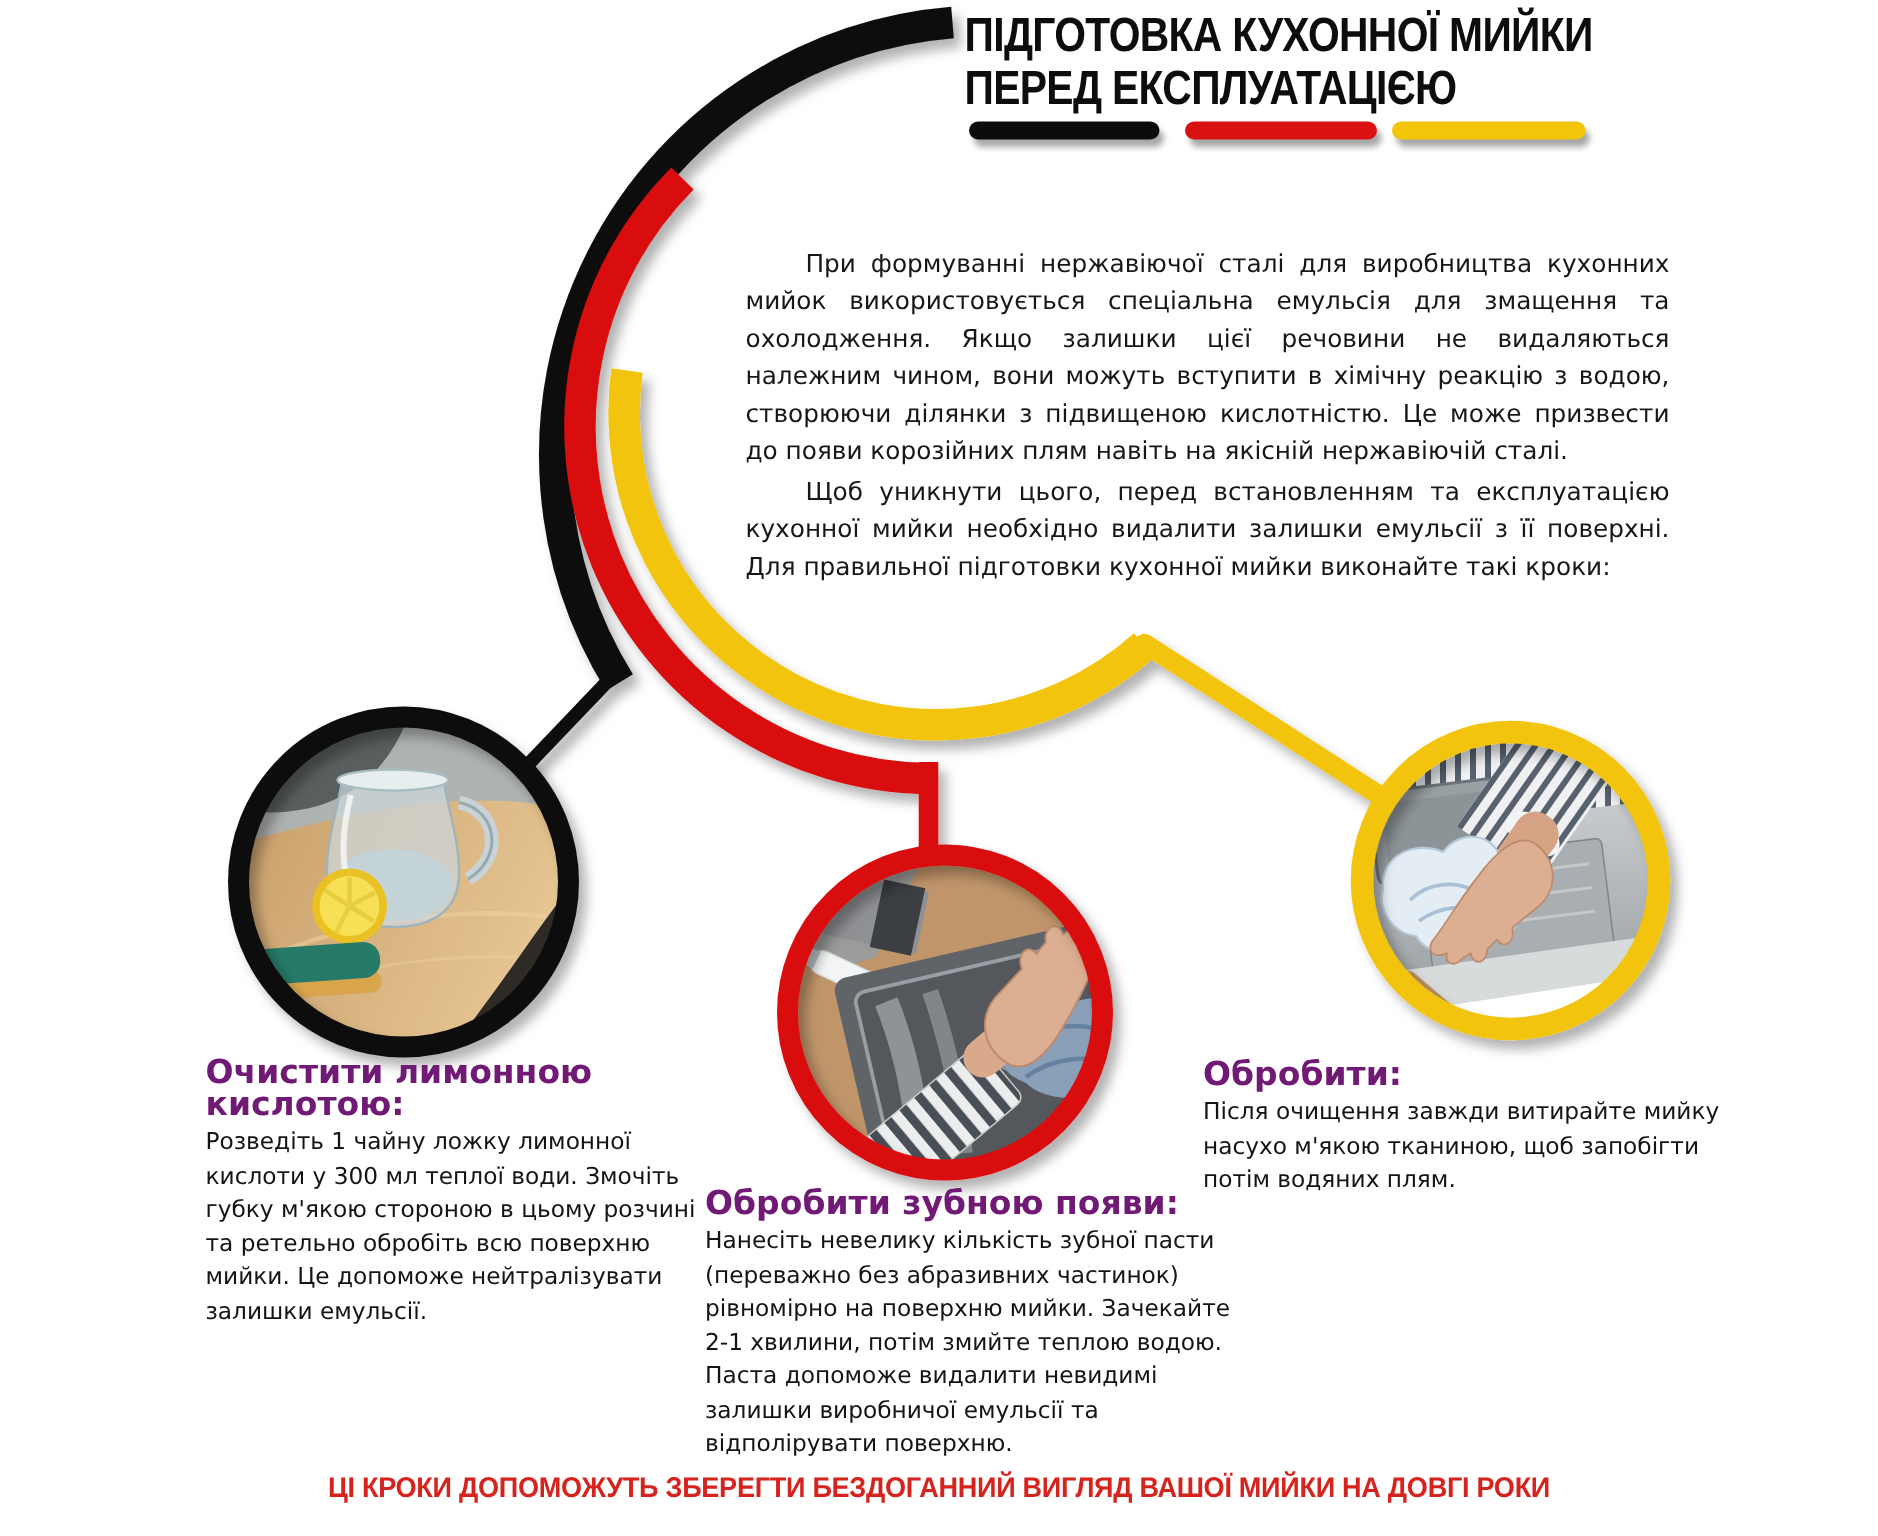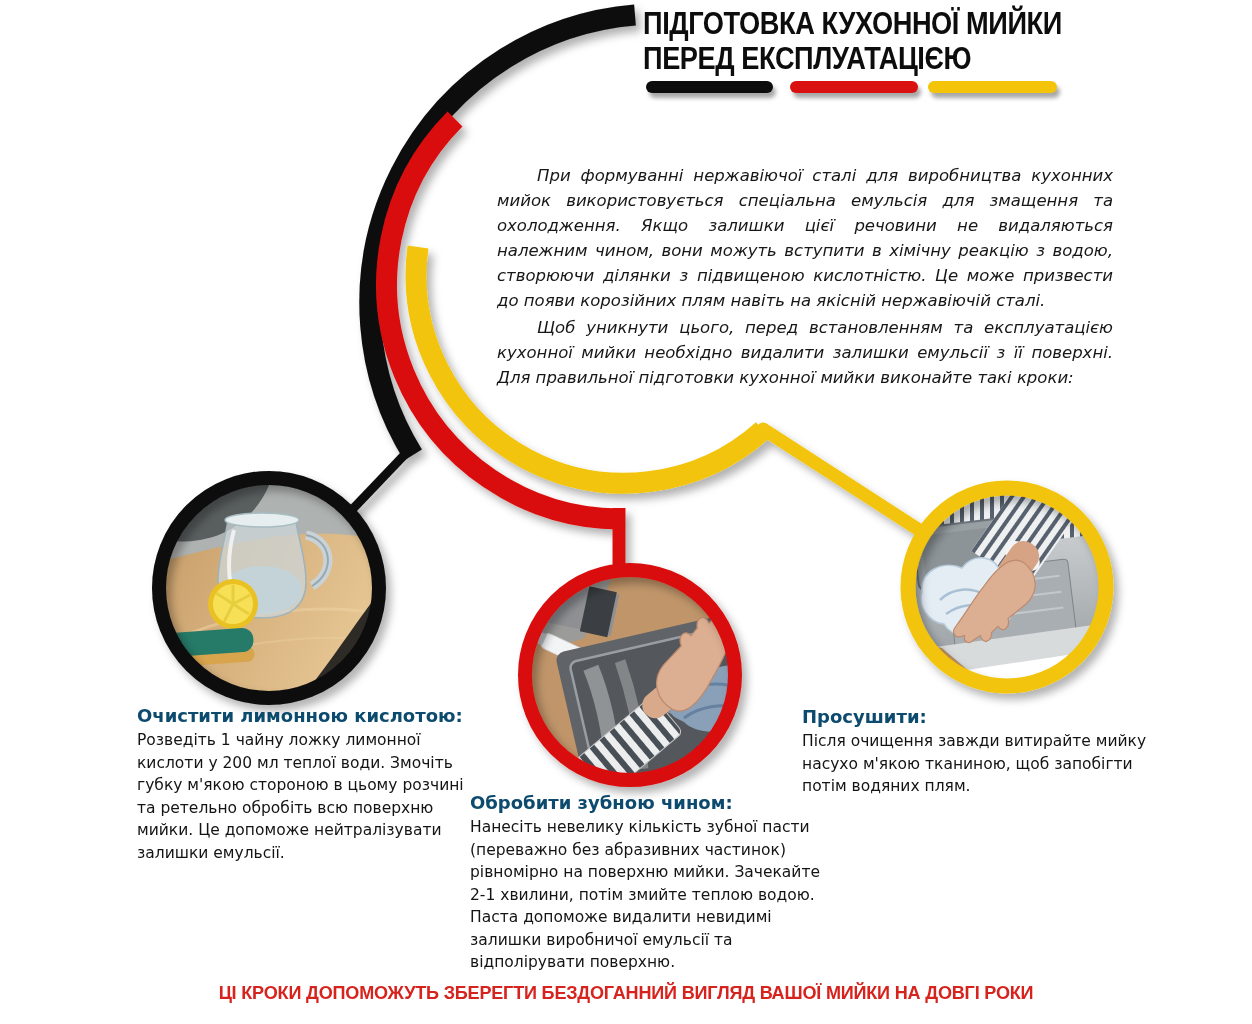--- a/index.html
+++ b/index.html
@@ -17,25 +17,25 @@
     transform:scaleX(0.85);transform-origin:left top;white-space:nowrap;
   }
   .bar{position:absolute;top:81px;height:12px;border-radius:6px;
        box-shadow:3px 5px 4px rgba(0,0,0,0.35);}
   .bar.black{left:646px;width:127px;background:#0c0c0c;}
   .bar.red{left:790px;width:128px;background:#d91111;}
   .bar.yellow{left:928px;width:129px;background:#f3c408;}
 
   .intro{position:absolute;left:497px;top:163px;width:616px;
          font-size:16.5px;line-height:25px;text-align:justify;color:#171717;}
-  .intro p{margin:0 0 0 0;text-indent:40px;font-style:italic;}
+  .intro p{margin:0 0 0 0;text-indent:40px;}
   .intro p + p{margin-top:2px;}
 
   .step{position:absolute;font-size:15.5px;line-height:22.5px;color:#141414;}
-  .step .head{font-weight:700;font-size:18px;line-height:21px;margin-bottom:3px;color:#0c4a6e;}
+  .step .head{font-weight:700;font-size:22px;line-height:21px;margin-bottom:3px;color:#701a75;}
   .step1{left:137px;top:705px;width:335px;}
   .step2{left:470px;top:792px;width:350px;}
   .step3{left:802px;top:706px;width:350px;}
 
   .footer{
     position:absolute;left:0;top:982px;width:1252px;text-align:center;
     font-family:"Liberation Sans",sans-serif;font-weight:700;
     font-size:19px;letter-spacing:-0.2px;color:#d7231e;
     transform:scaleX(0.95);
   }
@@ -186,26 +186,26 @@
   <div class="bar red"></div>
   <div class="bar yellow"></div>
 
   <div class="intro">
     <p>При формуванні нержавіючої сталі для виробництва кухонних мийок використовується спеціальна емульсія для змащення та охолодження. Якщо залишки цієї речовини не видаляються належним чином, вони можуть вступити в хімічну реакцію з водою, створюючи ділянки з підвищеною кислотністю. Це може призвести до появи корозійних плям навіть на якісній нержавіючій сталі.</p>
     <p>Щоб уникнути цього, перед встановленням та експлуатацією кухонної мийки необхідно видалити залишки емульсії з її поверхні. Для правильної підготовки кухонної мийки виконайте такі кроки:</p>
   </div>
 
   <div class="step step1">
     <div class="head">Очистити лимонною кислотою:</div>
-    <div>Розведіть 1 чайну ложку лимонної кислоти у 200 мл теплої води. Змочіть губку м'якою стороною в цьому розчині та ретельно обробіть всю поверхню мийки. Це допоможе нейтралізувати залишки емульсії.</div>
+    <div>Розведіть 1 чайну ложку лимонної кислоти у 300 мл теплої води. Змочіть губку м'якою стороною в цьому розчині та ретельно обробіть всю поверхню мийки. Це допоможе нейтралізувати залишки емульсії.</div>
   </div>
   <div class="step step2">
-    <div class="head">Обробити зубною чином:</div>
+    <div class="head">Обробити зубною появи:</div>
     <div>Нанесіть невелику кількість зубної пасти (переважно без абразивних частинок) рівномірно на поверхню мийки. Зачекайте 2-1 хвилини, потім змийте теплою водою. Паста допоможе видалити невидимі залишки виробничої емульсії та відполірувати поверхню.</div>
   </div>
   <div class="step step3">
-    <div class="head">Просушити:</div>
+    <div class="head">Обробити:</div>
     <div>Після очищення завжди витирайте мийку насухо м'якою тканиною, щоб запобігти потім водяних плям.</div>
   </div>
 
   <div class="footer">ЦІ КРОКИ ДОПОМОЖУТЬ ЗБЕРЕГТИ БЕЗДОГАННИЙ ВИГЛЯД ВАШОЇ МИЙКИ НА ДОВГІ РОКИ</div>
 
 </div>
 
 </body></html>

